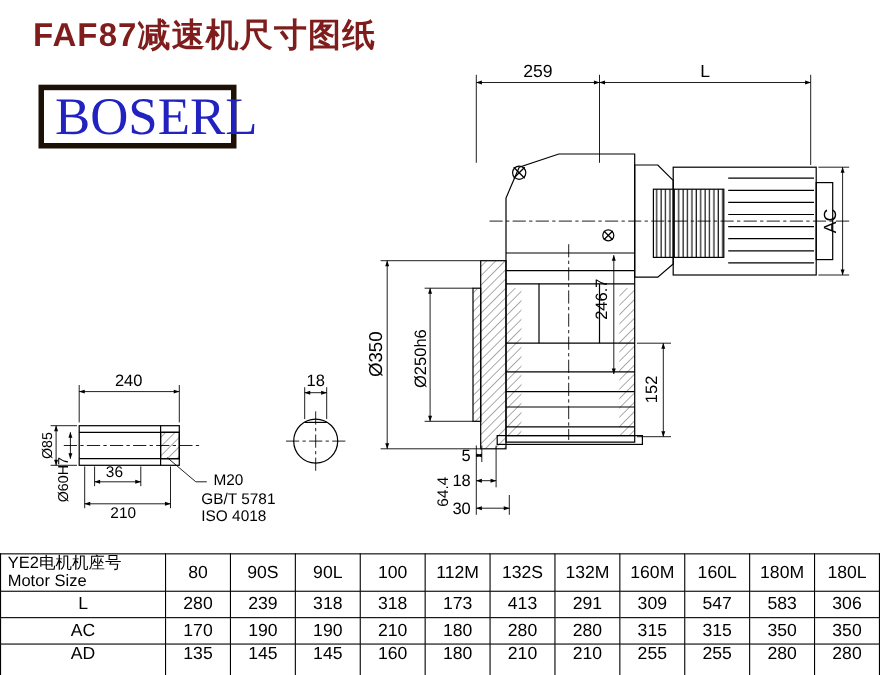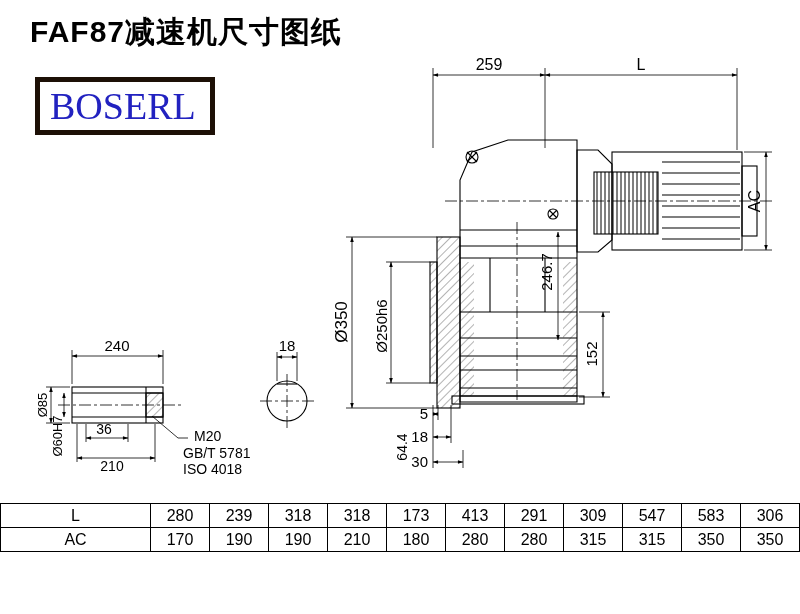--- a/index.html
+++ b/index.html
@@ -1,23 +1,23 @@
 <!DOCTYPE html>
 <html><head>
 <meta charset="utf-8">
 <style>
   * { margin:0; padding:0; box-sizing:border-box; }
   html,body { width:800px; height:614px; background:#fff; overflow:hidden;
               font-family:"Liberation Sans", sans-serif; position:relative; }
   .page-title { position:absolute; left:30px; top:12px; font-size:30px; font-weight:bold;
-                color:#000000; letter-spacing:1px; white-space:nowrap; }
+                color:#7f1d1d; letter-spacing:1px; white-space:nowrap; }
   .logo-box { position:absolute; left:35px; top:77px; width:180px; height:58px;
               border:5px solid #1d1006; background:#fff; display:flex; align-items:center;
               padding-left:10px; }
-  .logo-text { font-family:"Liberation Serif", serif; font-size:38px; color:#2222c0; }
+  .logo-text { font-family:"Liberation Serif", serif; font-size:48px; color:#2222c0; }
   svg.drawing { position:absolute; left:0; top:0; }
   svg.drawing text { fill:#000; font-family:"Liberation Sans", sans-serif; }
   table.spec { position:absolute; left:0; top:503px; width:800px; border-collapse:collapse;
                table-layout:fixed; font-size:16px; background:#fff; }
   table.spec th, table.spec td { border:1px solid #000; text-align:center; font-weight:normal;
                padding:0; overflow:hidden; }
   table.spec tr.hdr { height:34px; }
   table.spec tr.r1, table.spec tr.r2 { height:24px; }
   table.spec tr.r3 { height:29px; vertical-align:top; }
   table.spec .lblcell { text-align:left; padding-left:6px; font-size:15px; line-height:1.1; }
@@ -212,20 +212,37 @@
       <col style="width:59px">
     <col style="width:59px">
       <col style="width:59px">
       <col style="width:59px">
       <col style="width:59px">
     <col style="width:59px">
       <col style="width:59px">
       <col>
   </colgroup>
   <tbody>
+      <tr class="hdr">
+    <th class="lblcell">
+      <div>YE2电机机座号</div>
+      <div>Motor Size</div>
+    </th>
+    <th>80</th>
+    <th>90S</th>
+    <th>90L</th>
+    <th>100</th>
+    <th>112M</th>
+    <th>132S</th>
+    <th>132M</th>
+    <th>160M</th>
+    <th>160L</th>
+    <th>180M</th>
+    <th>180L</th>
+  </tr>
   <tr class="r1">
     <td>L</td>
     <td>280</td>
     <td>239</td>
     <td>318</td>
     <td>318</td>
     <td>173</td>
     <td>413</td>
     <td>291</td>
     <td>309</td>
@@ -240,14 +257,28 @@
     <td>190</td>
     <td>210</td>
     <td>180</td>
     <td>280</td>
     <td>280</td>
     <td>315</td>
     <td>315</td>
     <td>350</td>
     <td>350</td>
   </tr>
+  <tr class="r3">
+    <td>AD</td>
+    <td>135</td>
+    <td>145</td>
+    <td>145</td>
+    <td>160</td>
+    <td>180</td>
+    <td>210</td>
+    <td>210</td>
+    <td>255</td>
+    <td>255</td>
+    <td>280</td>
+    <td>280</td>
+  </tr>
 </tbody>
   </table>
 
 </body></html>

